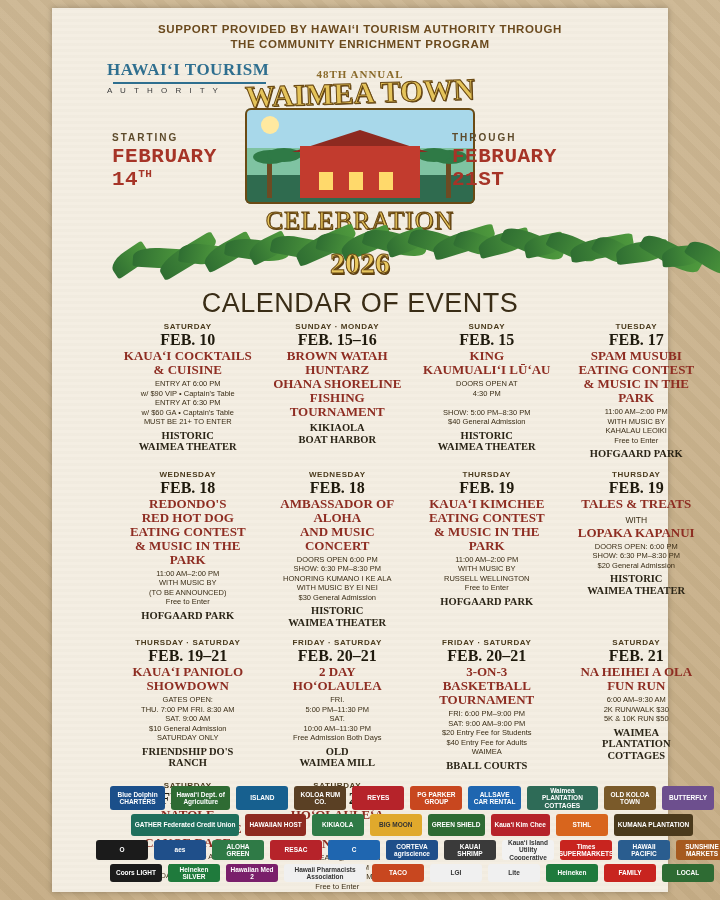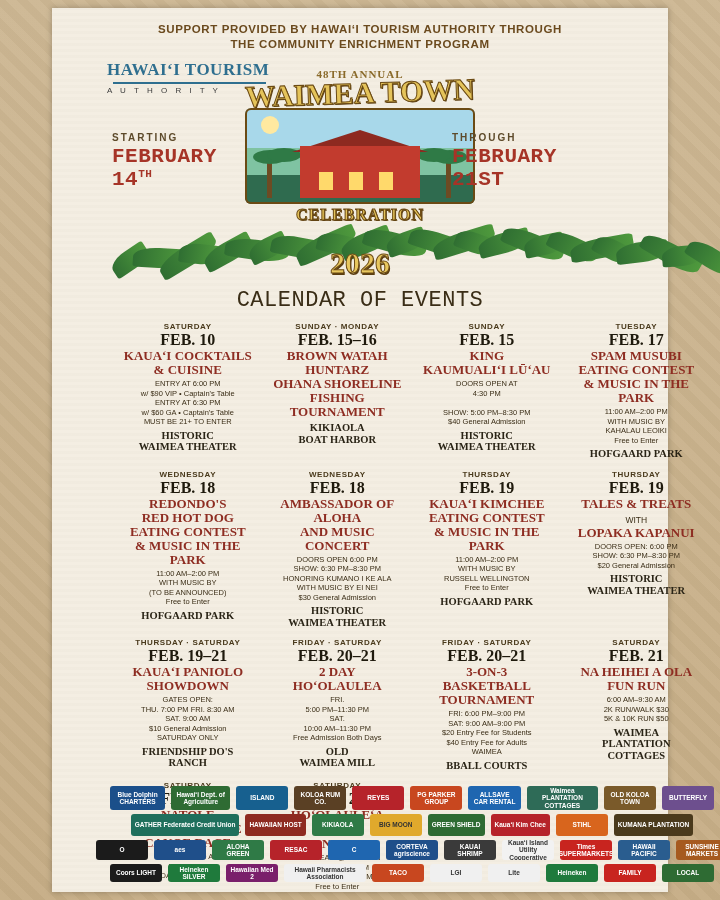--- a/index.html
+++ b/index.html
@@ -84,21 +84,21 @@
     overflow:hidden;
     box-shadow:inset 0 0 0 2px #6b4a14;
   }
   .illus .sun{position:absolute;left:16px;top:8px;width:18px;height:18px;border-radius:50%;background:#ffe9a0;}
   .illus .bldg{position:absolute;left:50%;transform:translateX(-50%);bottom:6px;width:120px;height:52px;background:#c23b2e;}
   .illus .roof{position:absolute;left:50%;transform:translateX(-50%);bottom:52px;width:0;height:0;border-left:68px solid transparent;border-right:68px solid transparent;border-bottom:22px solid #8e2a20;}
   .illus .win{position:absolute;bottom:14px;width:14px;height:18px;background:#ffd96b;}
   .illus .palm{position:absolute;bottom:6px;width:5px;height:38px;background:#6d4b23;}
   .illus .frond{position:absolute;width:34px;height:14px;border-radius:50%;background:#2f7a46;}
   .celebration{
-    font-family:"Liberation Serif",serif;font-weight:bold;font-size:16px;
+    font-family:"Liberation Serif",serif;font-weight:normal;font-size:26px;
     color:#e4c35a;-webkit-text-stroke:1px #6b4a14;text-shadow:1px 1px 0 #5a3d10;
     margin-top:2px;letter-spacing:1px;
   }
   .dates-left,.dates-right{
     position:absolute;top:124px;color:#8e2d22;
   }
   .dates-left{left:60px;width:150px;}
   .dates-right{right:56px;width:160px;}
   .dates .lbl{
     font-size:10px;letter-spacing:2px;color:#5d4a2a;font-weight:bold;margin-bottom:2px;
@@ -116,21 +116,21 @@
     position:absolute;width:54px;height:20px;border-radius:50% 10% 50% 10%;
     background:linear-gradient(90deg,#2f6e32,#4f9a3d);
   }
   .year{
     position:absolute;left:50%;transform:translateX(-50%);top:238px;
     font-family:"Liberation Serif",serif;font-weight:bold;font-size:30px;
     color:#e8c75e;-webkit-text-stroke:1px #6b4a14;text-shadow:1px 2px 0 #5a3d10;
   }
   .coe{
     position:absolute;left:0;right:0;top:280px;text-align:center;
-    font-family:Liberation Mono, monospace;font-size:22px;color:#3a2d16;letter-spacing:.5px;
+    font-family:Liberation Sans, sans-serif;font-size:27px;color:#3a2d16;letter-spacing:.5px;
   }
   
   .grid{
     position:absolute;left:62px;top:312px;width:596px;
     display:grid;grid-template-columns:repeat(4,1fr);
     column-gap:2px;row-gap:4px;
   }
   .cell{
     text-align:center;color:#3a2d16;padding:2px 4px 4px;
     min-height:108px;

